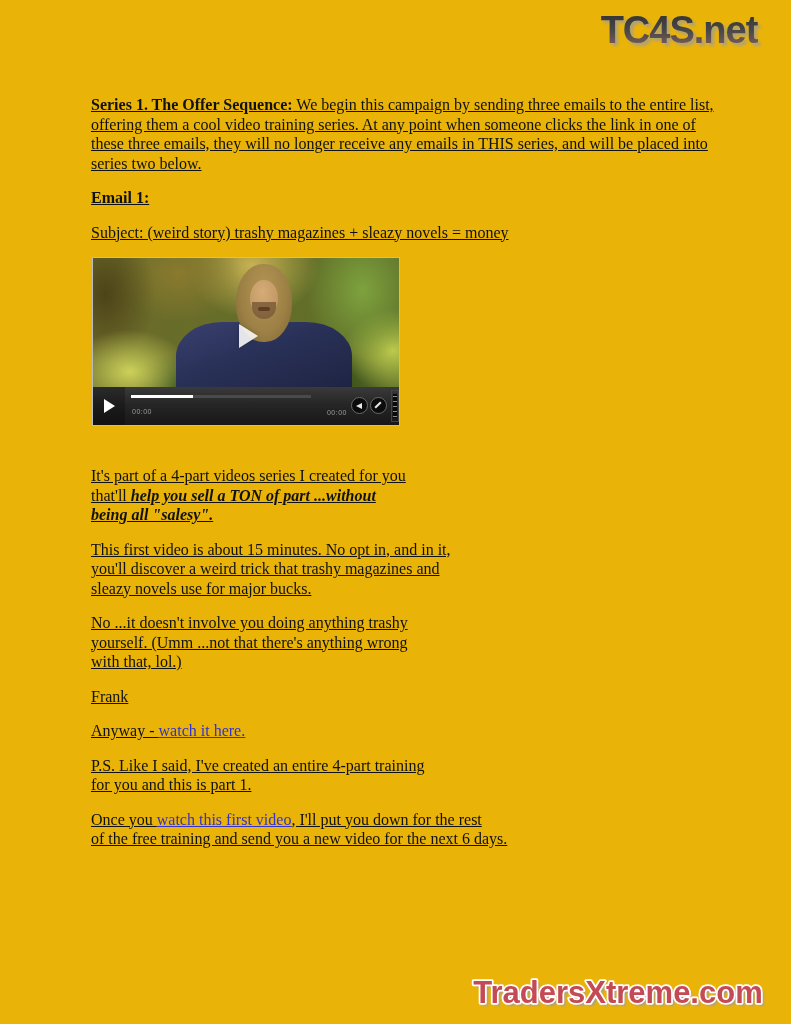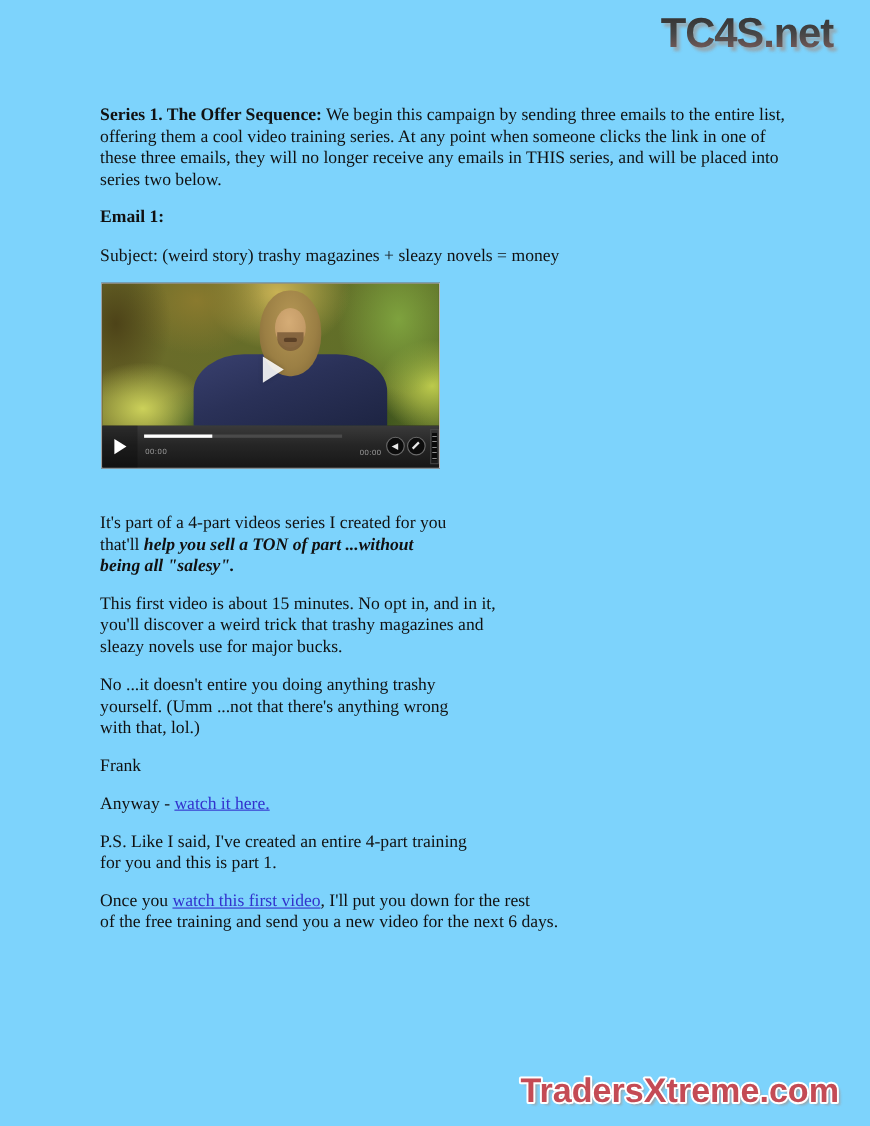--- a/index.html
+++ b/index.html
@@ -1,33 +1,33 @@
 <!DOCTYPE html>
 <html><head>
 <meta charset="utf-8">
 <style>
   html,body{margin:0;padding:0;background:#fff;}
   .page{
     position:relative;
     width:791px;height:1024px;
-    background:#7dd3fc;
+    background:#eab308;
     font-family:"Liberation Serif", serif;
     color:#111;
     overflow:hidden;
   }
   
   .header-logo{position:absolute;top:2px;right:10px;}
   .footer-logo{position:absolute;bottom:2px;right:8px;text-align:center;}
   .watermark{position:absolute;top:481px;left:50%;transform:translateX(-50%);z-index:5;}
   
   .content{
     position:absolute;top:0;left:91px;width:625px;padding-top:95px;
     font-size:16px;line-height:19.5px;
   }
-  .content p{margin:0 0 15px 0;}
+  .content p{margin:0 0 15px 0;text-decoration:underline;}
   .preline{white-space:pre-line;}
   .bold{font-weight:bold;}
   .bi{font-weight:bold;font-style:italic;}
   .gap-lg{margin-top:34px;}
   a.doclink{color:#3232cd;text-decoration:underline;cursor:pointer;}
   
   .video-player{
     position:relative;width:306px;height:167px;margin:3px 0 40px 1px;
     border:1px solid #bdbdbd;background:#000;
   }
@@ -144,21 +144,21 @@
     </div>
 
     <p class="preline"><span>It's part of a 4-part videos series I created for you
 that'll </span><span class="bi">help you sell a TON of part ...without
 being all "salesy".</span></p>
 
     <p class="preline">This first video is about 15 minutes. No opt in, and in it,
 you'll discover a weird trick that trashy magazines and
 sleazy novels use for major bucks.</p>
 
-    <p class="preline">No ...it doesn't entire you doing anything trashy
+    <p class="preline">No ...it doesn't involve you doing anything trashy
 yourself. (Umm ...not that there's anything wrong
 with that, lol.)</p>
 
     <p>Frank</p>
 
     <p><span>Anyway - </span><a class="doclink" href="#">watch it here.</a></p>
 
     <p class="preline">P.S. Like I said, I've created an entire 4-part training
 for you and this is part 1.</p>
 

